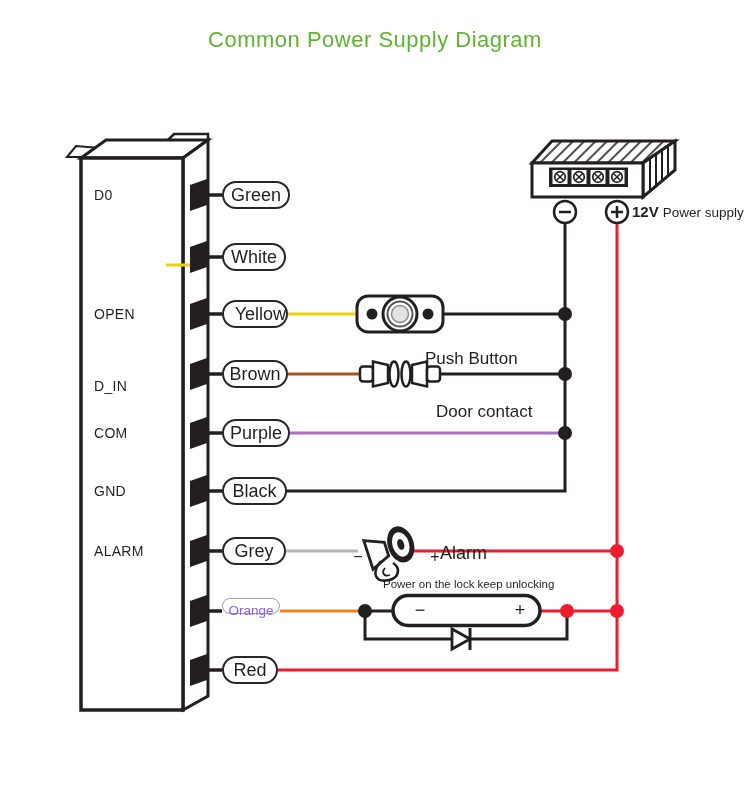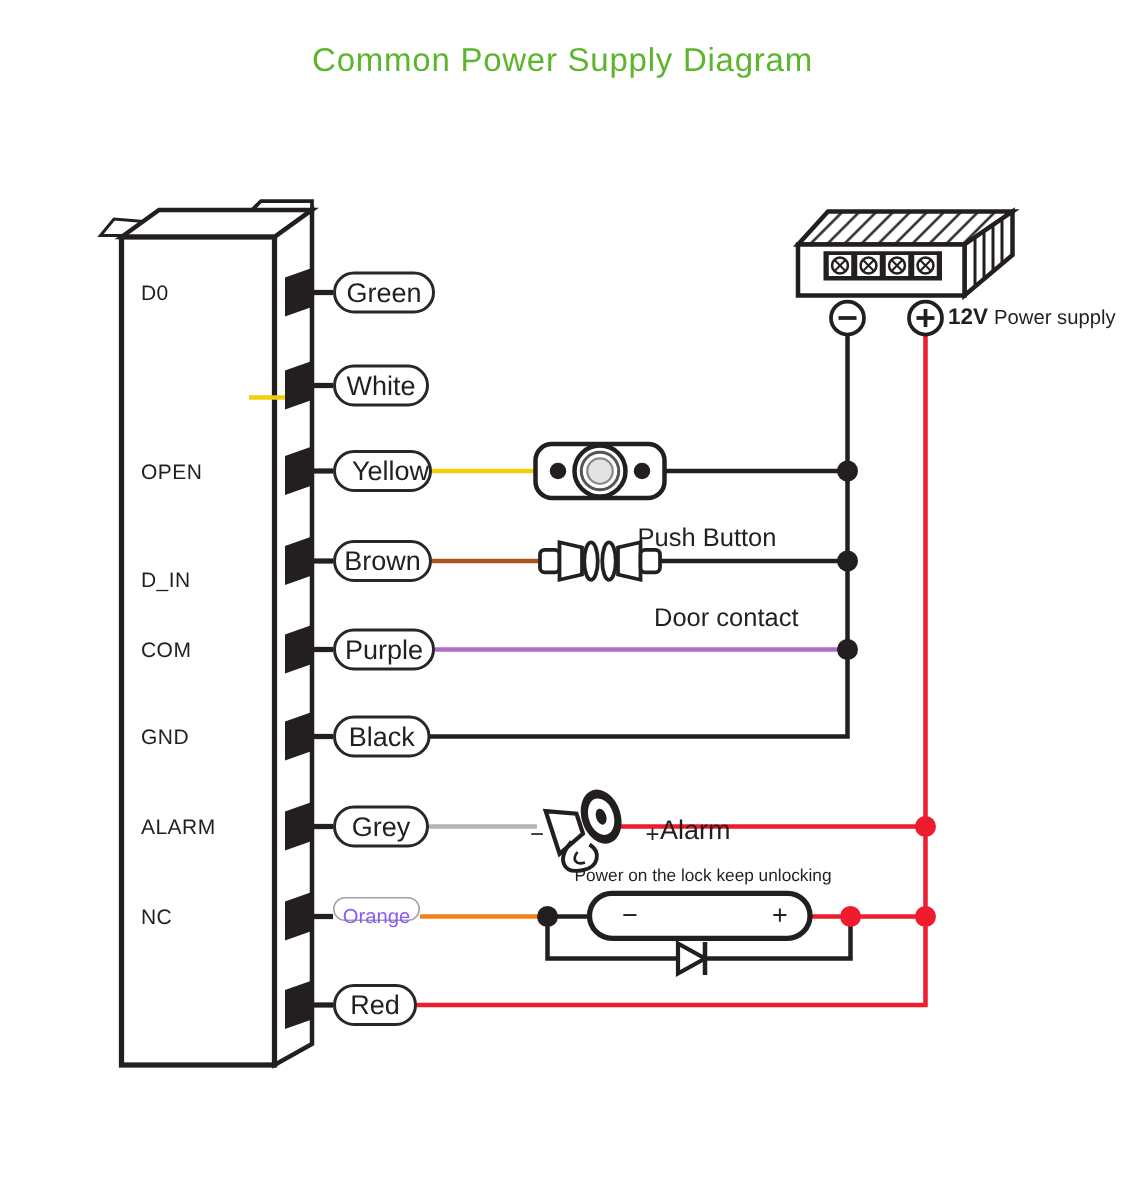--- a/index.html
+++ b/index.html
@@ -188,21 +188,20 @@
 </svg>
 
 <div class="title">Common Power Supply Diagram</div>
 
 <div class="tname" style="top:182px;">D0</div>
 <div class="tname" style="top:301px;">OPEN</div>
 <div class="tname" style="top:373px;">D_IN</div>
 <div class="tname" style="top:420px;">COM</div>
 <div class="tname" style="top:478px;">GND</div>
 <div class="tname" style="top:538px;">ALARM</div>
-<div class="tname" style="top:598px;">NC</div>
 
 <div class="pill" style="top:181px;width:68px;">Green</div>
 <div class="pill" style="top:243px;width:64px;">White</div>
 <div class="pill" style="top:300px;width:66px;text-align:right;">Yellow</div>
 <div class="pill" style="top:360px;width:66px;">Brown</div>
 <div class="pill" style="top:419px;width:68px;">Purple</div>
 <div class="pill" style="top:477px;width:65px;">Black</div>
 <div class="pill" style="top:537px;width:64px;">Grey</div>
 <div class="pill small" style="top:598px;width:58px;">Orange</div>
 <div class="pill" style="top:656px;width:56px;">Red</div>

